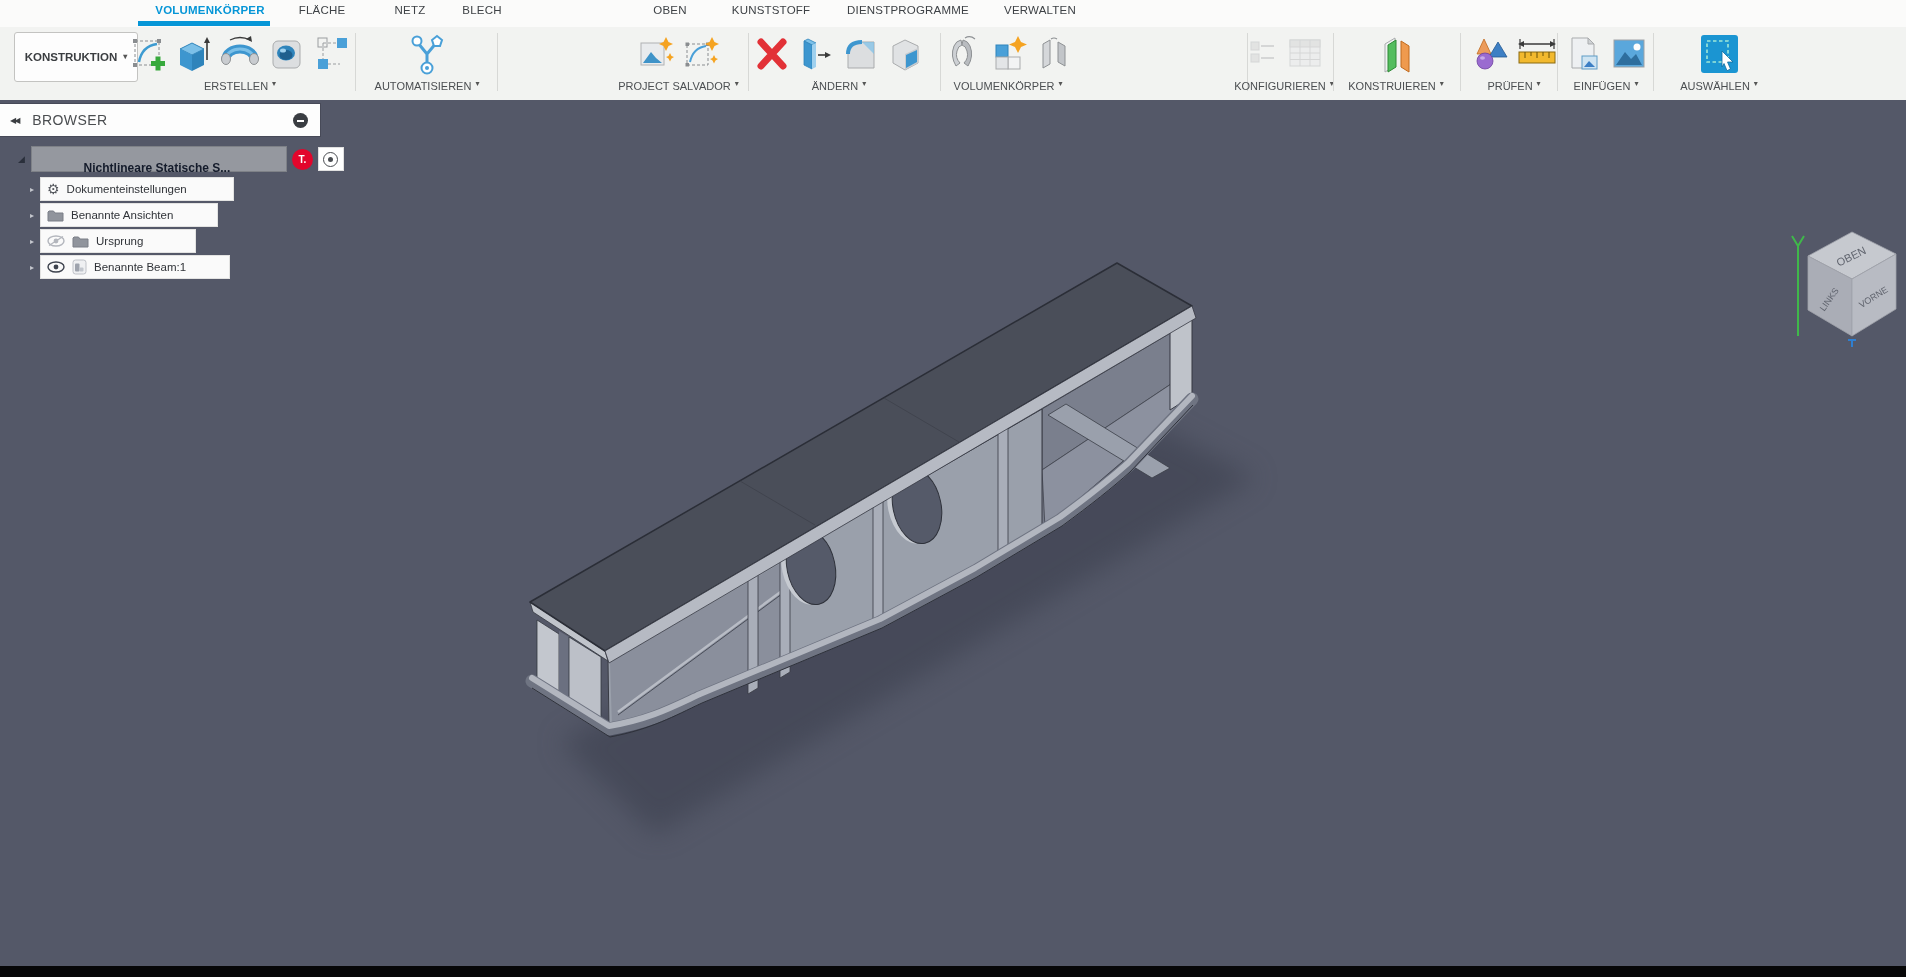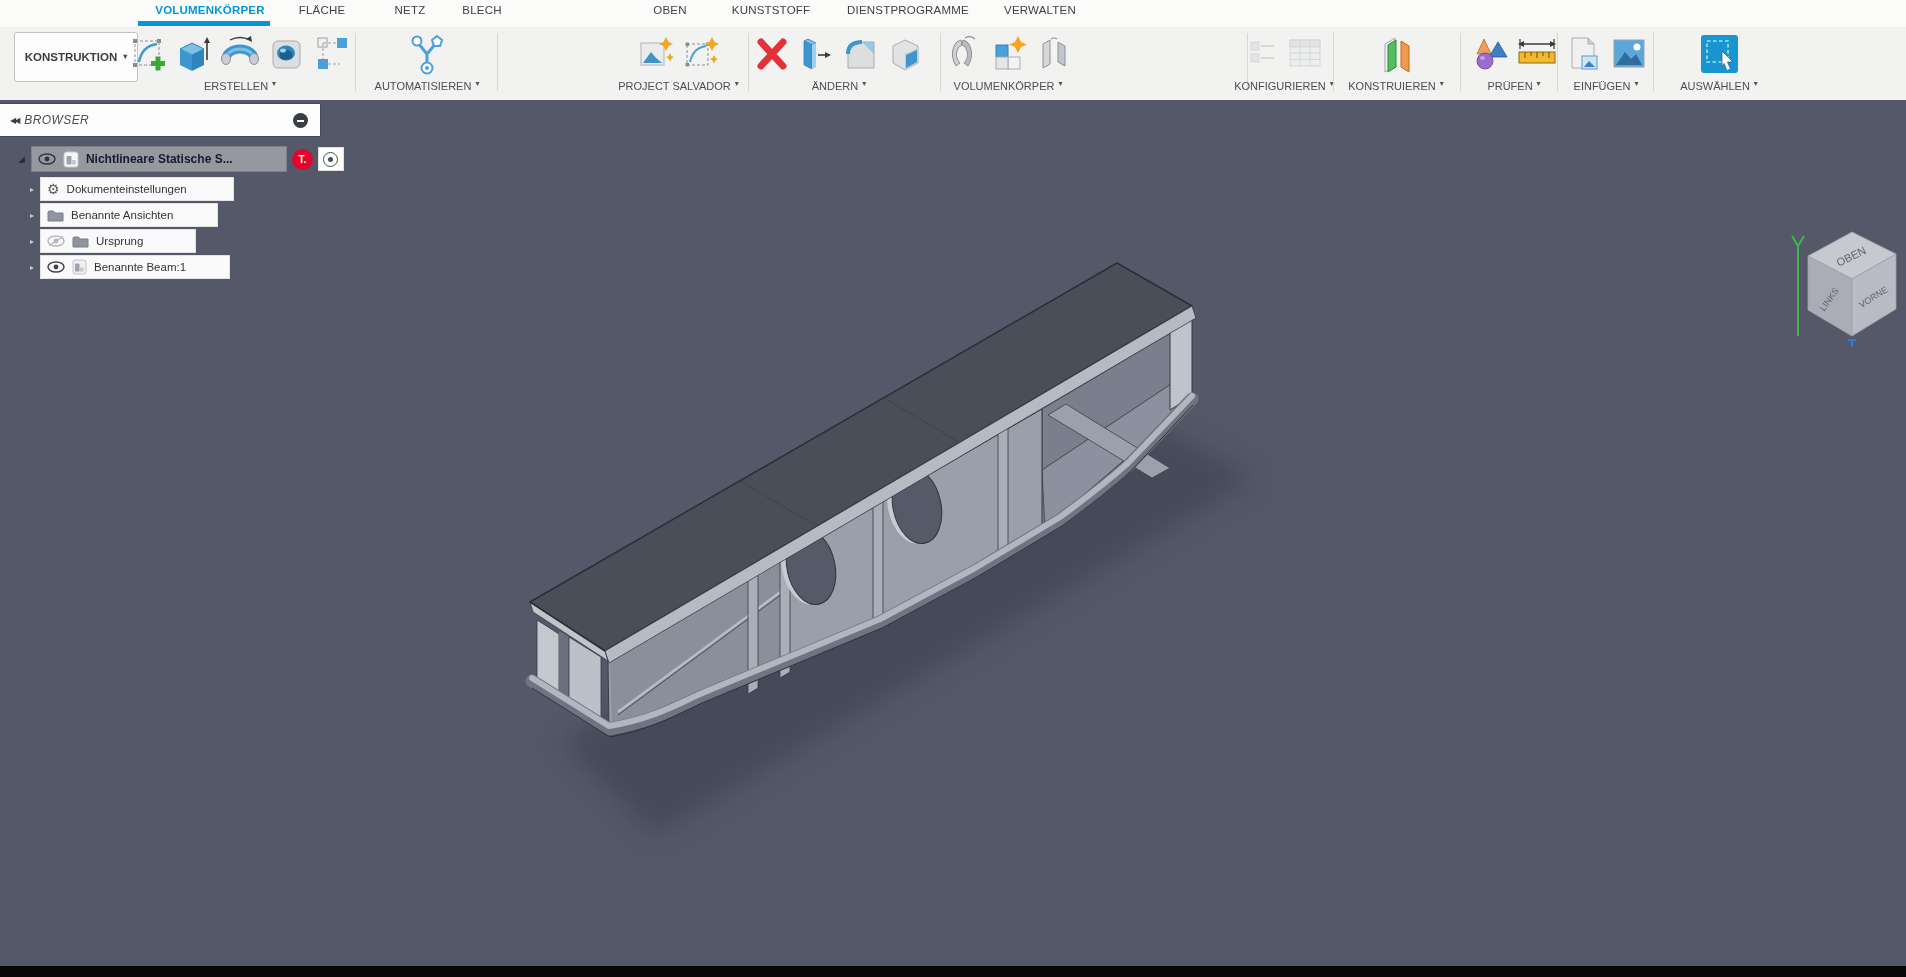--- a/index.html
+++ b/index.html
@@ -26,30 +26,30 @@
   .tg-label{height:16px;display:flex;align-items:flex-start;justify-content:center;gap:4px;
             font-size:11px;color:#4b4e51;white-space:nowrap;cursor:pointer;}
   .tdiv{position:absolute;top:6px;height:58px;width:1px;background:#d7d8d6;}
   .ticon{display:inline-block;cursor:pointer;}
   .ticon svg{display:block;}
   .disabled{opacity:.45;cursor:default;}
   
   .browser-header{position:absolute;left:0;top:104px;width:320px;height:32px;background:#fdfdfd;
       display:flex;align-items:center;box-shadow:0 0 0 1px rgba(0,0,0,.15);}
   .collapse{margin-left:10px;font-size:8px;color:#3c3f43;letter-spacing:-2px;cursor:pointer;}
-  .browser-title{margin-left:6px;font-size:12px;color:#4a4d50;letter-spacing:.4px;font-style:italic;}
+  .browser-title{margin-left:14px;font-size:14px;color:#4a4d50;letter-spacing:.4px;}
   .minus-btn{position:absolute;right:12px;top:9px;width:15px;height:15px;border-radius:50%;
       background:#3a3d42;display:flex;align-items:center;justify-content:center;cursor:pointer;}
   .minus-btn i{display:block;width:7px;height:2px;background:#fff;}
   .tree-row{position:absolute;display:flex;align-items:center;}
   .tw-caret{font-size:9px;color:#2a2f3b;margin-right:6px;cursor:pointer;}
   .tw-caret.light{color:#c5c8ce;font-size:8px;}
   .chip{display:flex;align-items:center;height:22px;background:#fafafa;border:1px solid #e3e3e2;
         padding:0 10px 0 6px;gap:7px;font-size:11.5px;color:#303338;white-space:nowrap;cursor:pointer;}
-  .chip.root{background:#95989f;border-color:#7e8187;height:24px;font-weight:bold;color:#141b2b;font-size:12px;}
+  .chip.root{background:#95989f;border-color:#7e8187;height:24px;font-weight:bold;color:#141b2b;font-size:12px;flex-direction:column;}
   .badge-t{width:21px;height:21px;border-radius:50%;background:#e2062c;color:#fff;font-size:10px;
         font-weight:bold;display:flex;align-items:center;justify-content:center;margin-left:5px;cursor:pointer;}
   .radio-chip{width:24px;height:22px;background:#fff;border:1px solid #e0e0e0;margin-left:5px;
         display:flex;align-items:center;justify-content:center;cursor:pointer;}
   .radio-outer{width:13px;height:13px;border:1.5px solid #4a4d52;border-radius:50%;
         display:flex;align-items:center;justify-content:center;}
   .radio-inner{width:5px;height:5px;background:#4a4d52;border-radius:50%;}
   .gear-glyph{font-size:14px;color:#55585e;line-height:1;}
   
   .viewport{position:absolute;left:0;top:100px;width:1906px;height:866px;background:#545868;}

